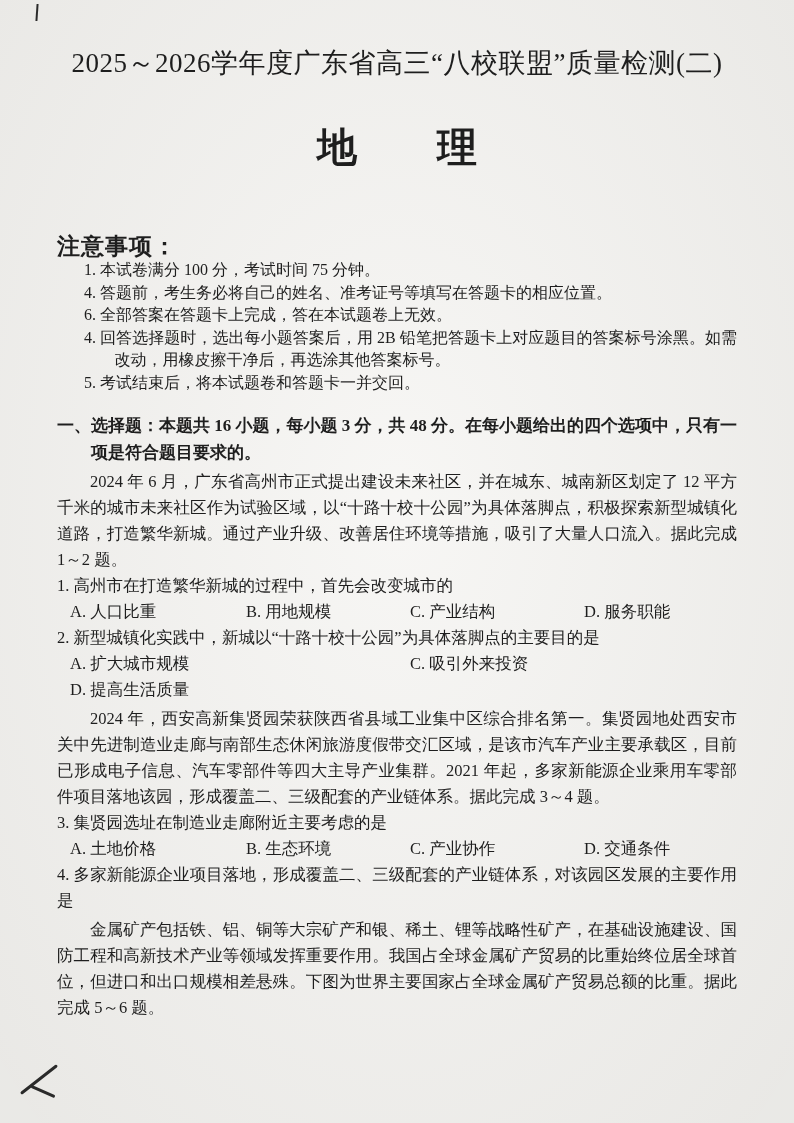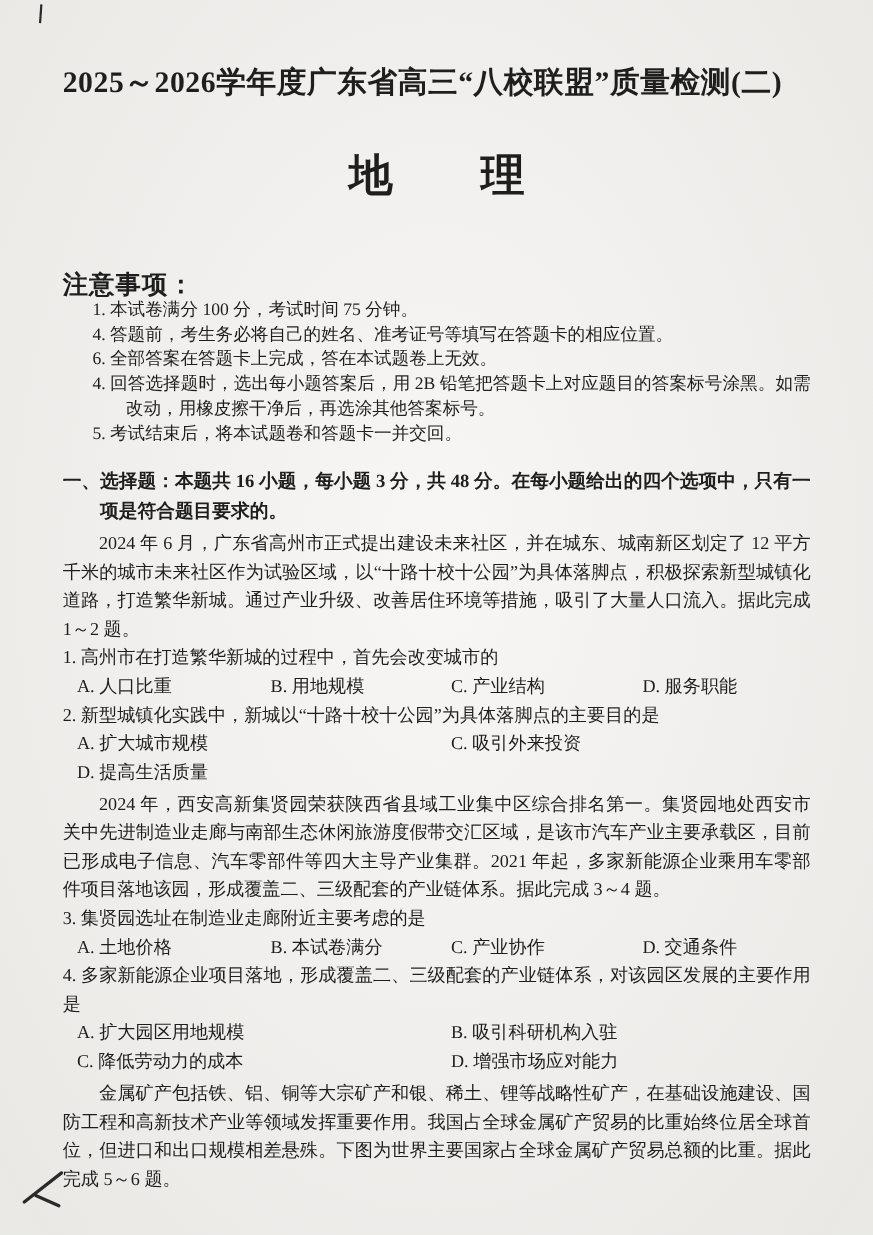--- a/index.html
+++ b/index.html
@@ -16,24 +16,24 @@
   }
   .page { padding: 46px 57px 0 57px; position: relative; }
 
   
   .artifact { position: absolute; background: #2a2a2a; }
   .artifact-top { left: 36px; top: 4px; width: 2px; height: 17px; transform: rotate(4deg); }
   .artifact-bottom-1 { left: 16px; top: 1078px; width: 46px; height: 3px; transform: rotate(-38deg); border-radius: 2px; }
   .artifact-bottom-2 { left: 30px; top: 1090px; width: 26px; height: 3px; transform: rotate(24deg); border-radius: 2px; }
 
   .title {
-    margin: 12px 0 0 0;
-    text-align: left;
+    margin: 0 0 0 0;
+    text-align: center;
     font-size: 27px;
-    font-weight: bold;
+    font-weight: normal;
     letter-spacing: 0.5px;
     line-height: 34px;
   }
   .subject {
     margin: 42px 0 0 0;
     text-align: center;
     font-size: 40px;
     font-weight: bold;
     line-height: 52px;
   }
@@ -130,31 +130,25 @@
       <span class="option">D. 提高生活质量</span>
     </div>
   </div>
 
   <p class="passage">2024 年，西安高新集贤园荣获陕西省县域工业集中区综合排名第一。集贤园地处西安市关中先进制造业走廊与南部生态休闲旅游度假带交汇区域，是该市汽车产业主要承载区，目前已形成电子信息、汽车零部件等四大主导产业集群。2021 年起，多家新能源企业乘用车零部件项目落地该园，形成覆盖二、三级配套的产业链体系。据此完成 3～4 题。</p>
 
   <div class="question">
     <div class="stem">3. 集贤园选址在制造业走廊附近主要考虑的是</div>
     <div class="options cols-4">
       <span class="option">A. 土地价格</span>
-      <span class="option">B. 本试卷满分</span>
+      <span class="option">B. 生态环境</span>
       <span class="option">C. 产业协作</span>
       <span class="option">D. 交通条件</span>
     </div>
   </div>
 
   <div class="question">
     <div class="stem">4. 多家新能源企业项目落地，形成覆盖二、三级配套的产业链体系，对该园区发展的主要作用是</div>
-    <div class="options cols-2">
-      <span class="option">A. 扩大园区用地规模</span>
-      <span class="option">B. 吸引科研机构入驻</span>
-      <span class="option">C. 降低劳动力的成本</span>
-      <span class="option">D. 增强市场应对能力</span>
-    </div>
   </div>
 
   <p class="passage">金属矿产包括铁、铝、铜等大宗矿产和银、稀土、锂等战略性矿产，在基础设施建设、国防工程和高新技术产业等领域发挥重要作用。我国占全球金属矿产贸易的比重始终位居全球首位，但进口和出口规模相差悬殊。下图为世界主要国家占全球金属矿产贸易总额的比重。据此完成 5～6 题。</p>
 
 </div>
 
 </body></html>

